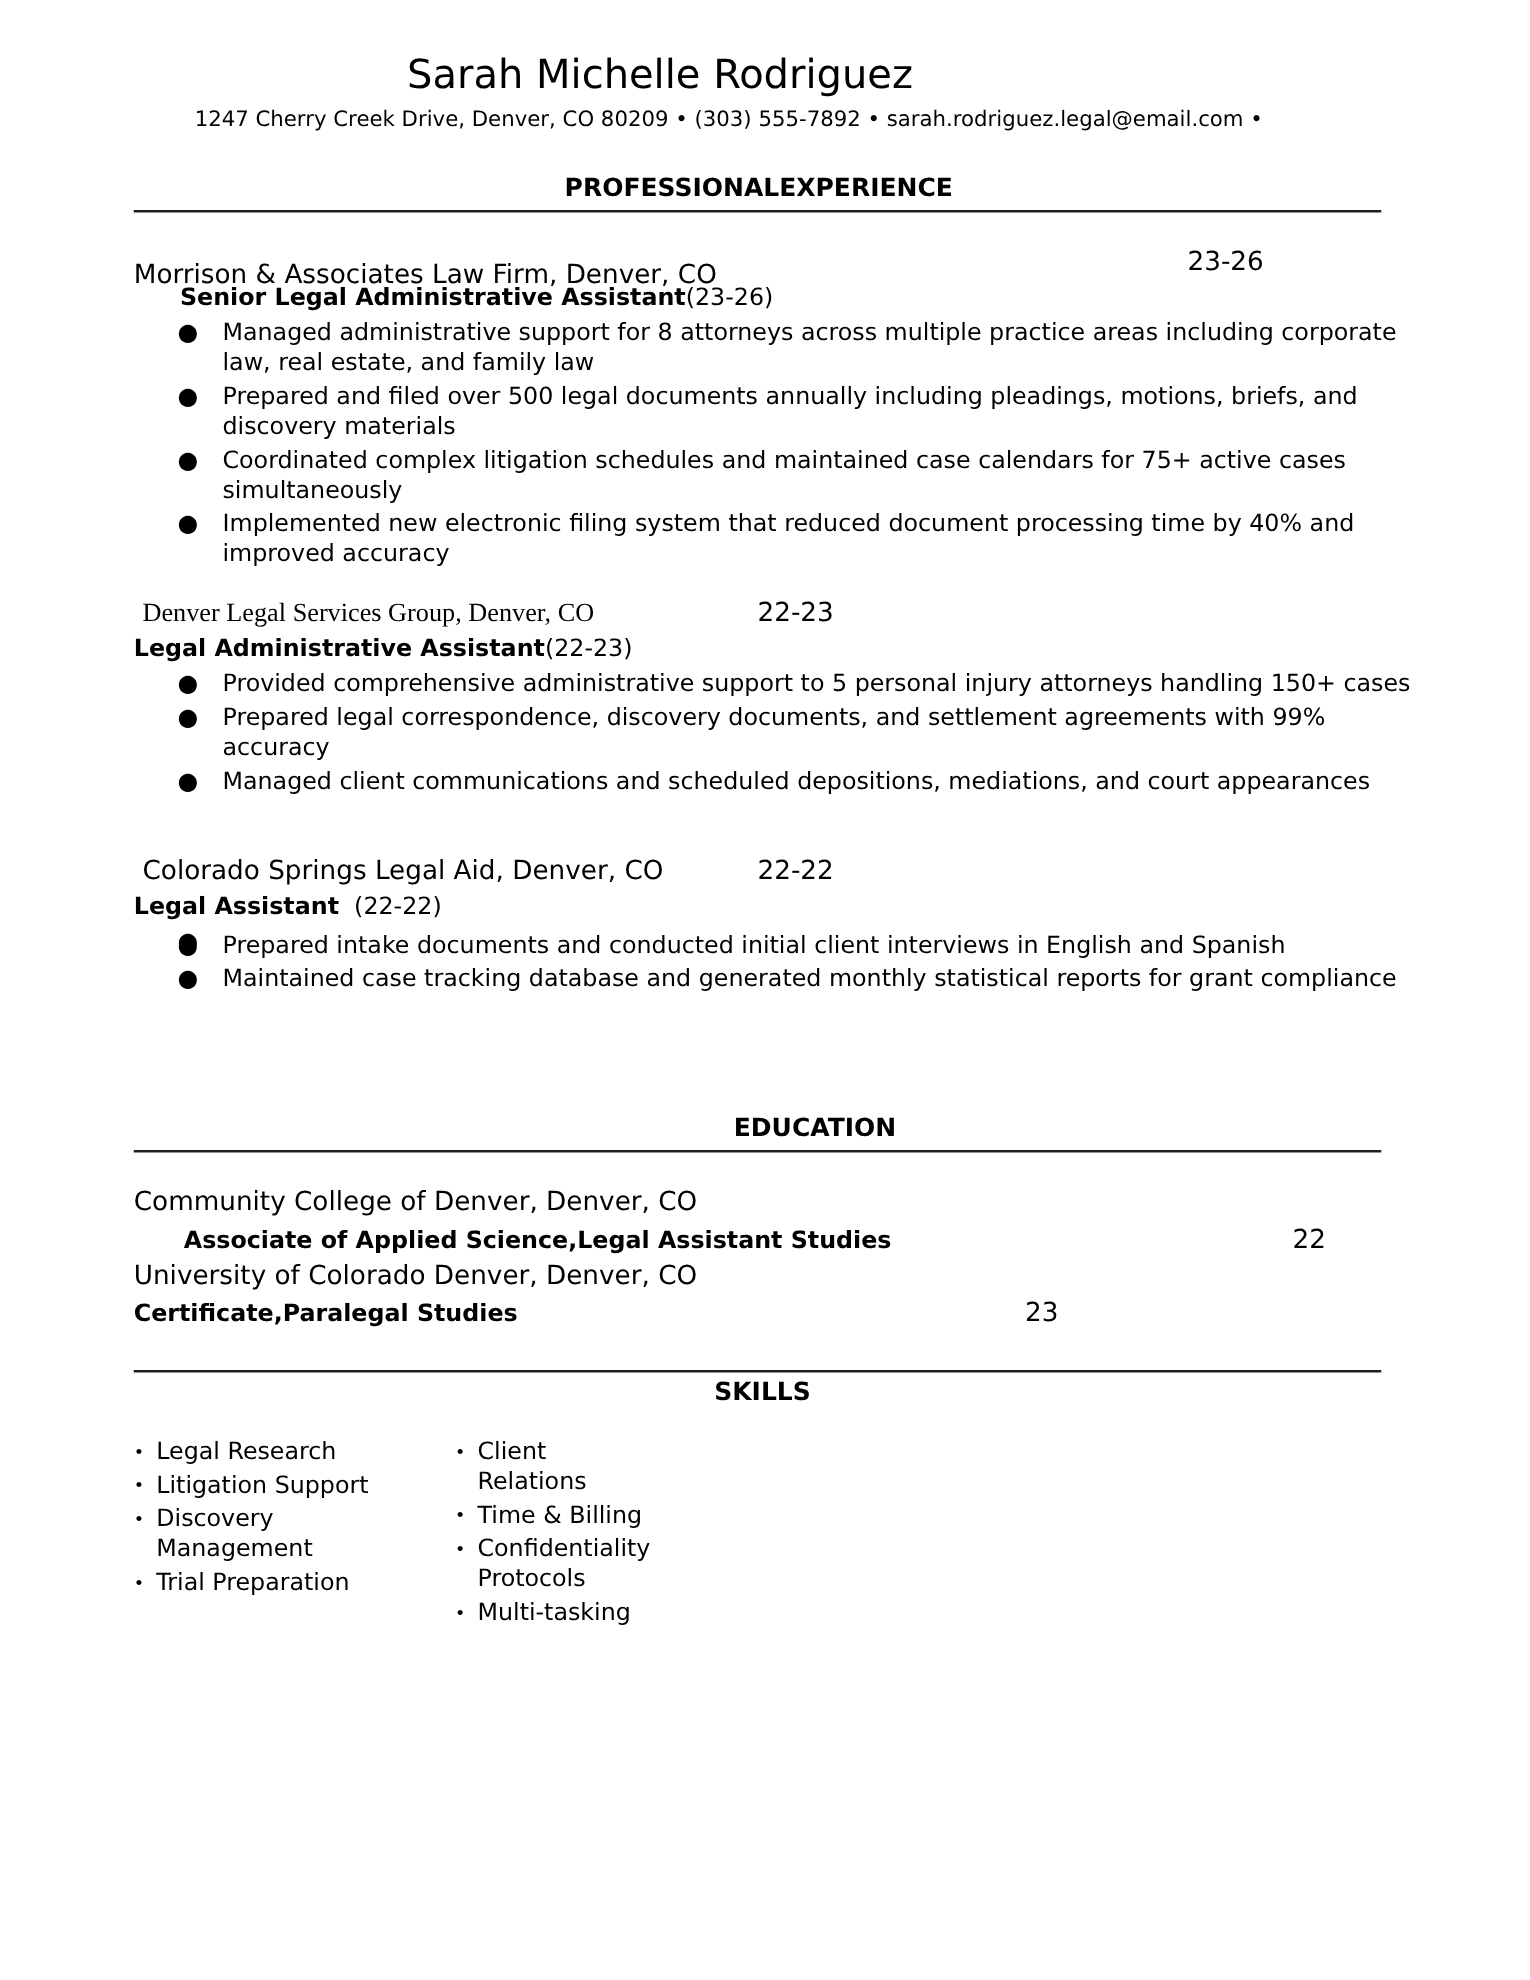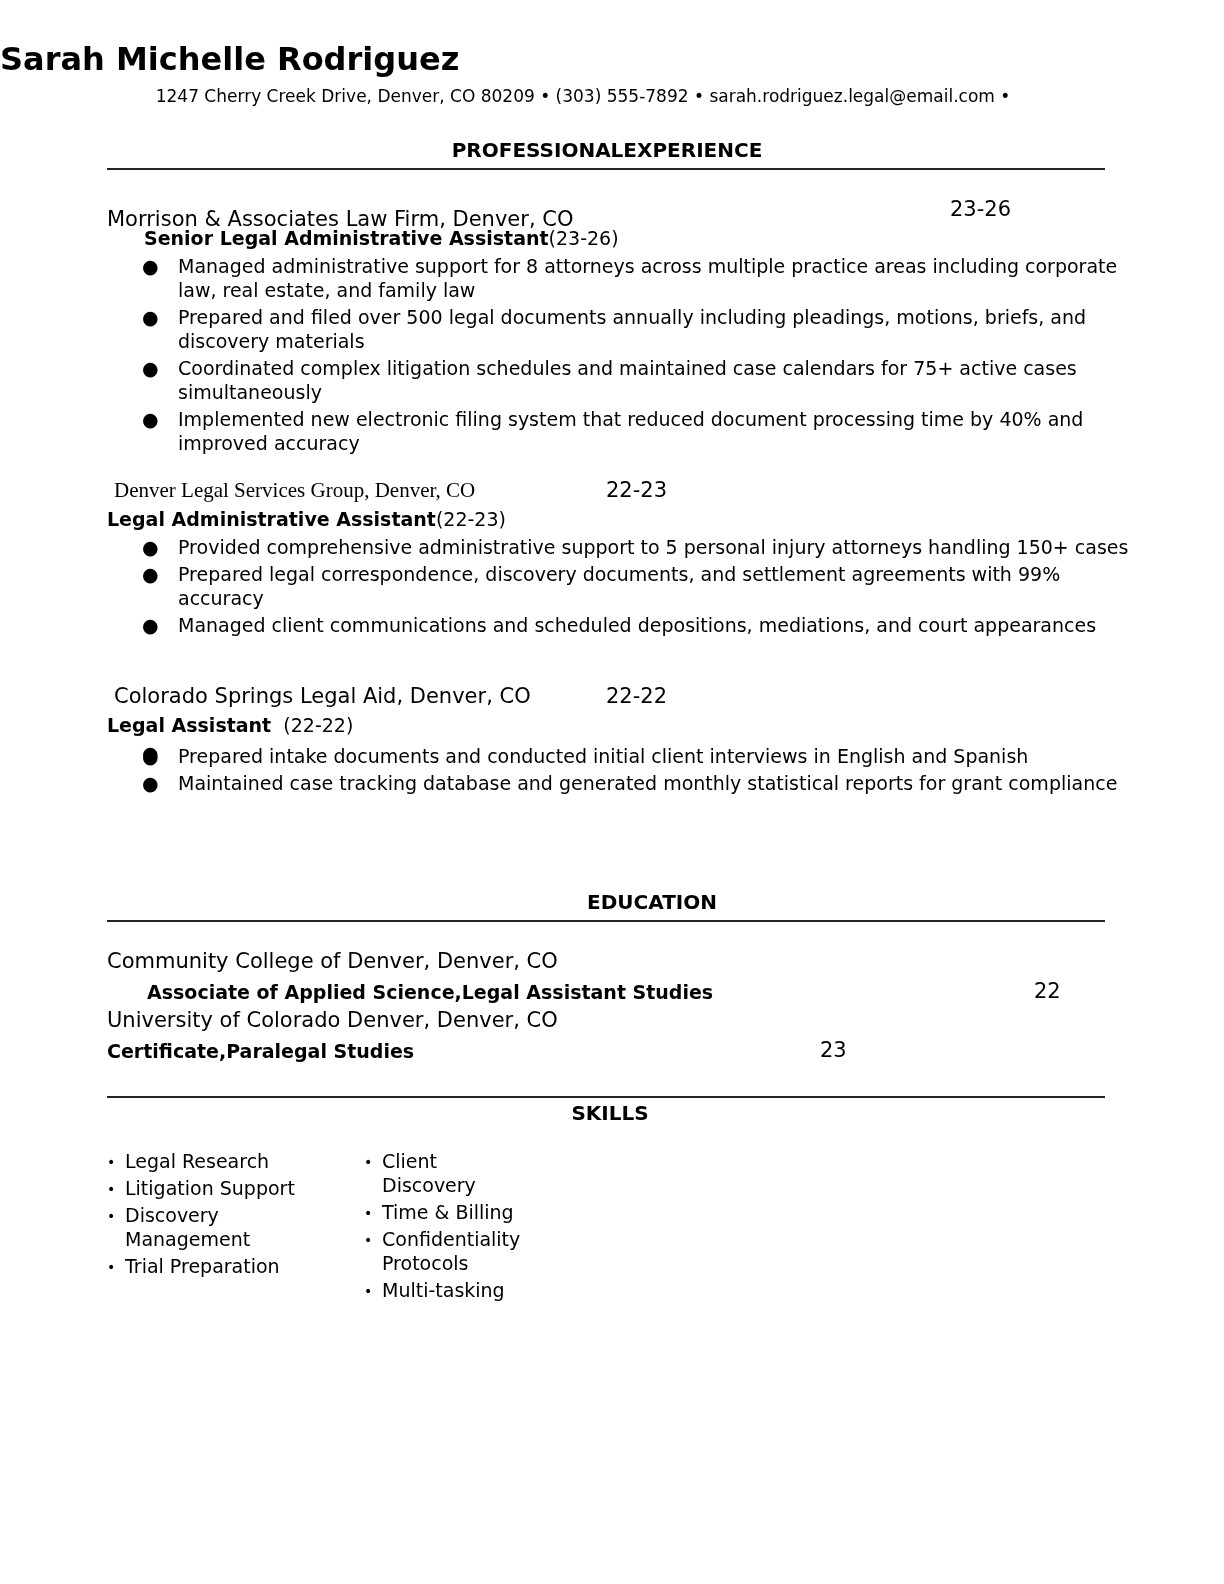--- a/index.html
+++ b/index.html
@@ -1,19 +1,19 @@
 <!DOCTYPE html>
 <html><head>
 <meta charset="utf-8">
 <style>
   html, body { margin: 0; padding: 0; background: #ffffff; }
   body { width: 1224px; height: 1584px; position: relative; overflow: hidden;
          font-family: "DejaVu Sans", sans-serif; color: #000; }
   .abs { position: absolute; white-space: nowrap; }
-  .name { top: 40px; left: 0; width: 1056px; font-size: 32px; font-weight: bold; }
+  .name { top: 40px; left: 0; width: 1056px; text-align: center; font-size: 32px; font-weight: normal; }
   .contact { top: 86px; left: 0; width: 1166px; text-align: center; font-size: 17px; }
   .section-title { left: 0; width: 1214px; text-align: center; font-size: 20px; font-weight: bold; }
   .rule { position: absolute; left: 107px; width: 998px; height: 0; border-top: 2px solid #222; }
   .org { font-size: 21px; }
   .date { font-size: 21px; }
   .role { font-size: 19px; }
   .role b { font-weight: bold; }
   .bullets { position: absolute; left: 140px; width: 1000px; margin: 0; padding: 0; list-style: none; font-size: 19px; line-height: 24px; }
   .bullets li { position: relative; padding-left: 38px; margin-bottom: 3px; white-space: normal; }
   .bullets li .dot { position: absolute; left: 2px; top: 0; }
@@ -82,17 +82,17 @@
 <div class="abs section-title" style="top:1101px; left:0; width:1220px;">SKILLS</div>
 
 <ul class="skills" style="top:1149px; left:107px; width:220px;">
   <li><span class="dot">•</span><span>Legal Research</span></li>
   <li><span class="dot">•</span><span>Litigation Support</span></li>
   <li style="width:140px;"><span class="dot">•</span><span>Discovery Management</span></li>
   <li><span class="dot">•</span><span>Trial Preparation</span></li>
 </ul>
 
 <ul class="skills" style="top:1149px; left:364px; width:160px;">
-  <li style="width:100px;"><span class="dot">•</span><span>Client Discovery</span></li>
+  <li style="width:100px;"><span class="dot">•</span><span>Client Relations</span></li>
   <li><span class="dot">•</span><span>Time &amp; Billing</span></li>
   <li style="width:150px;"><span class="dot">•</span><span>Confidentiality Protocols</span></li>
   <li><span class="dot">•</span><span>Multi-tasking</span></li>
 </ul>
 
 </body></html>

